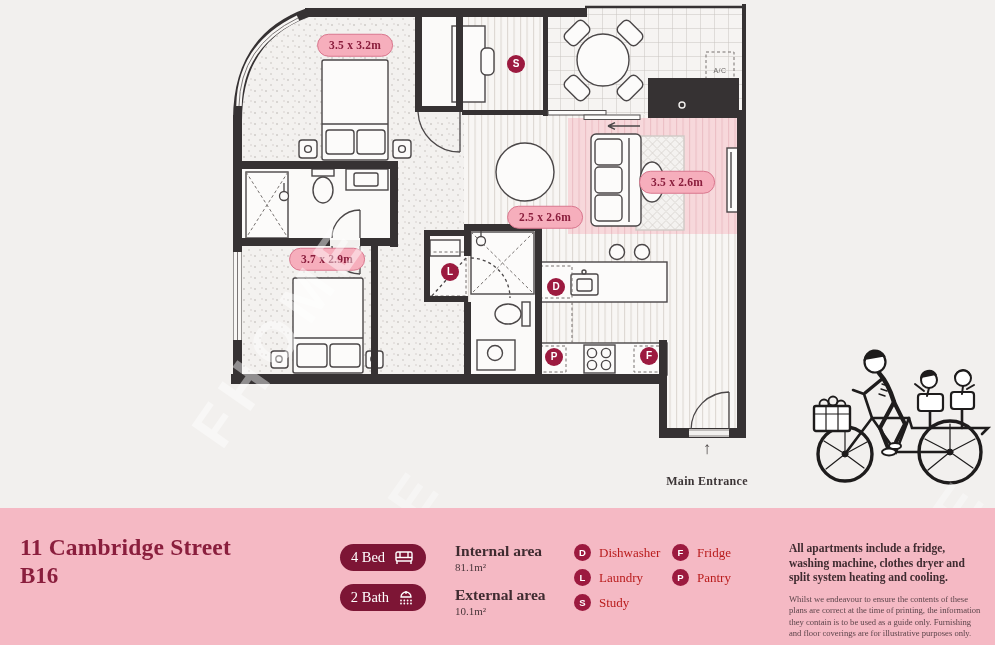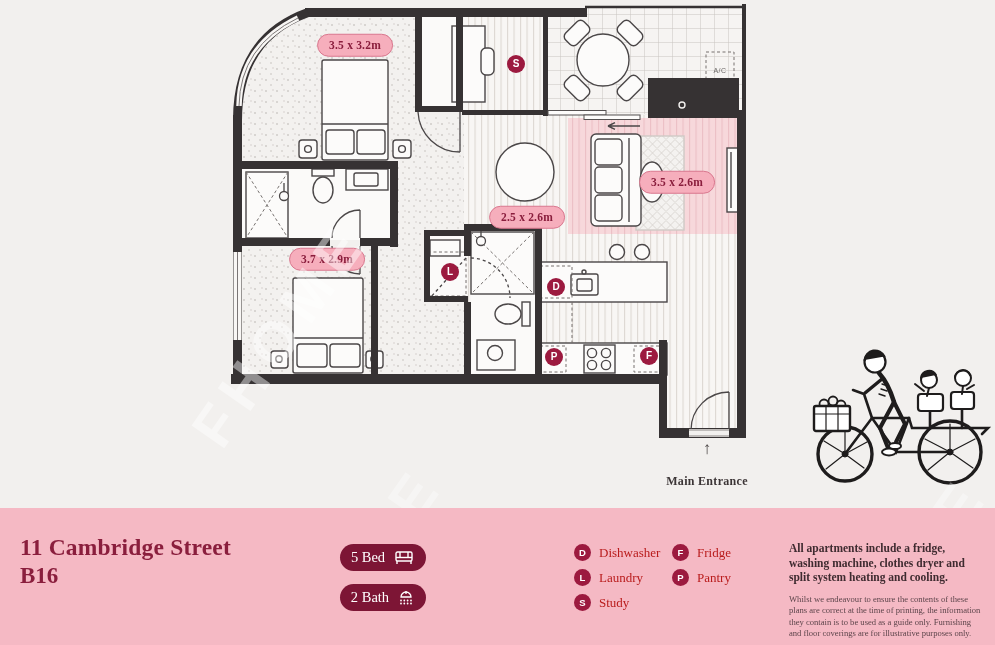--- a/index.html
+++ b/index.html
@@ -261,21 +261,21 @@
         <path d="M466,258 L430,298" stroke-dasharray="3 3"></path>
       </g>
 
       <rect x="689" y="429" width="40" height="8" fill="#f2f0ee"></rect>
       <line x1="689" y1="430" x2="729" y2="430" stroke="#8a8583" stroke-width="1"></line>
       <line x1="689" y1="436" x2="729" y2="436" stroke="#8a8583" stroke-width="1"></line>
     </svg>
 
     <div class="dim-pill" style="left:355px; top:45px;">3.5 x 3.2m</div>
     <div class="dim-pill" style="left:327px; top:259px;text-align:center;">3.7 x 2.9m</div>
-    <div class="dim-pill" style="left:527px; top:217px;">2.5 x 2.6m</div>
+    <div class="dim-pill" style="left:545px; top:217px;">2.5 x 2.6m</div>
     <div class="dim-pill" style="left:677px; top:182px;">3.5 x 2.6m</div>
 
     <div class="marker" style="left:516px; top:64px;">S</div>
     <div class="marker" style="left:450px; top:272px;">L</div>
     <div class="marker" style="left:556px; top:287px;">D</div>
     <div class="marker" style="left:554px; top:357px;">P</div>
     <div class="marker" style="left:649px; top:356px;">F</div>
 
     <div class="ac-label" style="left:720px; top:70px;">A/C</div>
 
@@ -349,21 +349,21 @@
   <div class="watermark wm3">FHOME</div>
 
   <div class="footer">
     <div class="addr">
       <div class="street">11 Cambridge Street</div>
       <div class="unit">B16</div>
     </div>
 
     <div class="pillcol">
       <div class="pill">
-        <span>5 Bed</span>
+        <span>4 Bed</span>
         <svg width="22" height="14" viewBox="0 0 22 14">
           <g stroke="#fff" stroke-width="1.4" fill="none">
             <rect x="3" y="1" width="16" height="9" rx="1.5"></rect>
             <line x1="3" y1="6.5" x2="19" y2="6.5"></line>
             <line x1="7" y1="1" x2="7" y2="6.5"></line>
               <line x1="15" y1="1" x2="15" y2="6.5"></line>
             <line x1="4" y1="10" x2="4" y2="13"></line>
               <line x1="18" y1="10" x2="18" y2="13"></line>
           </g>
         </svg>
@@ -382,20 +382,26 @@
               <circle cx="14" cy="10.5" r=".9"></circle>
             <circle cx="4" cy="13.5" r=".9"></circle>
               <circle cx="7.3" cy="13.5" r=".9"></circle>
               <circle cx="10.6" cy="13.5" r=".9"></circle>
               <circle cx="14" cy="13.5" r=".9"></circle>
           </g>
         </svg>
       </div>
     </div>
 
+    <div class="areas">
+      <div class="area-label">Internal area</div>
+      <div class="area-value">81.1m²</div>
+      <div class="area-label">External area</div>
+      <div class="area-value">10.1m²</div>
+    </div>
 
     <div class="legend c1">
       <div class="legend-row">
         <span class="legend-key">D</span>
         <span class="legend-label">Dishwasher</span>
       </div>
       <div class="legend-row">
         <span class="legend-key">L</span>
         <span class="legend-label">Laundry</span>
       </div>

